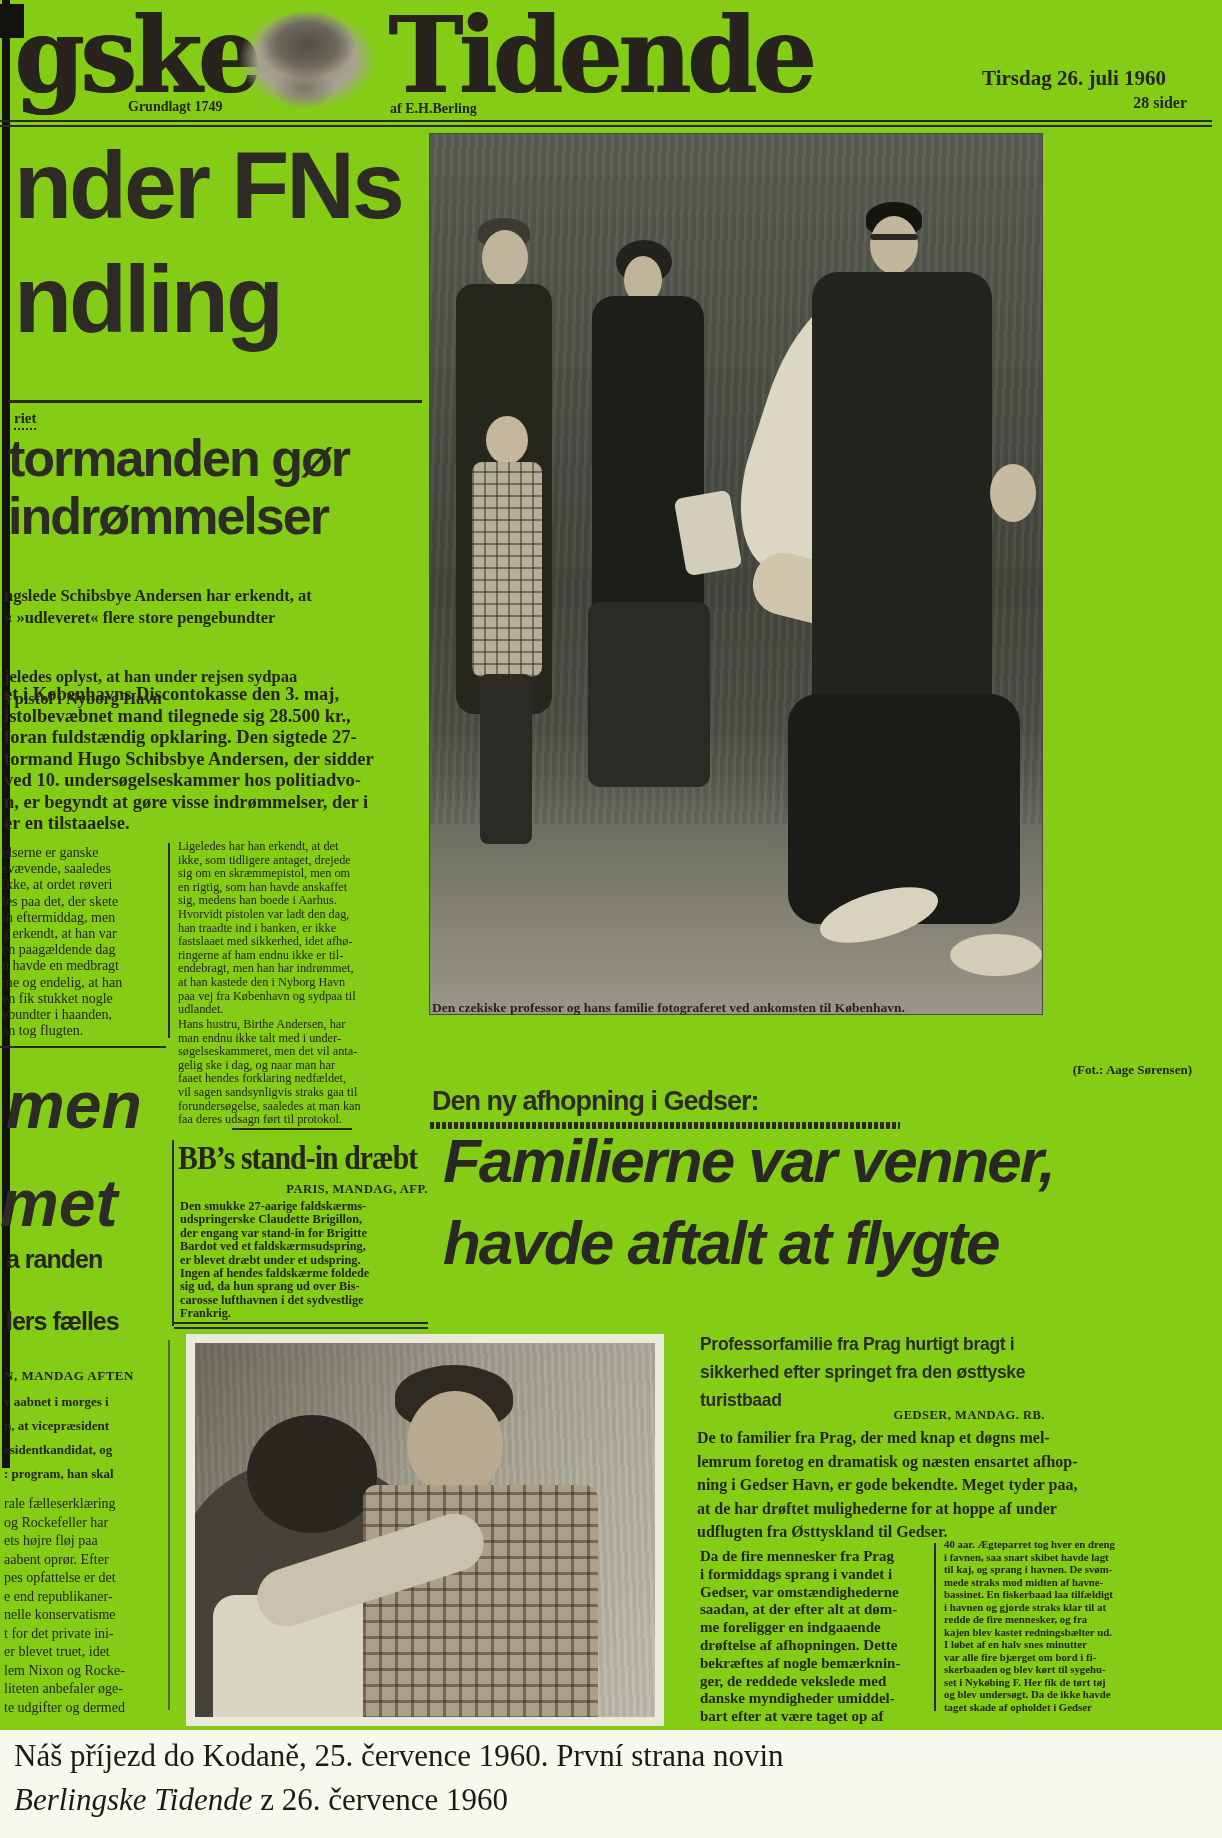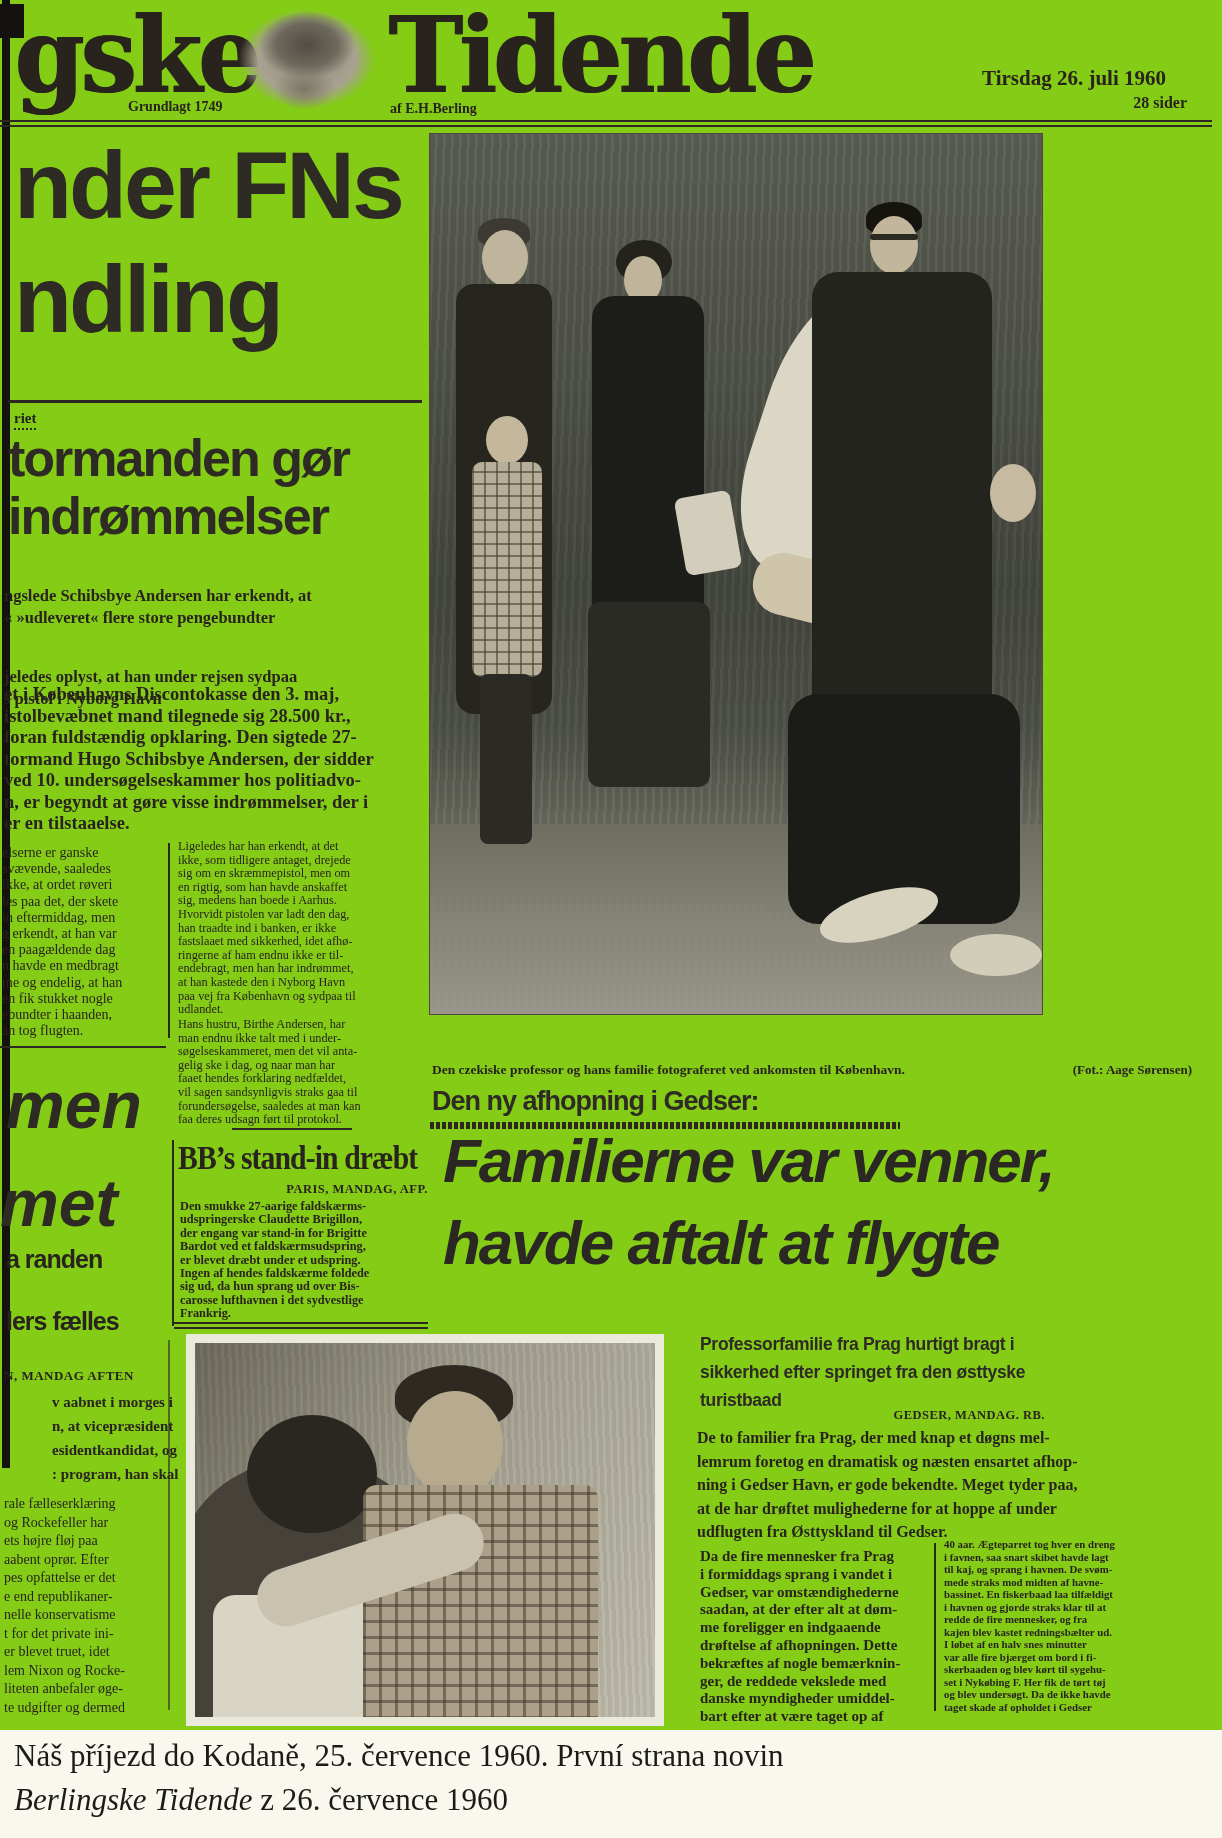--- a/index.html
+++ b/index.html
@@ -117,21 +117,21 @@
 sig ud, da hun sprang ud over Bis-
 carosse lufthavnen i det sydvestlige
 Frankrig.</div>
   <div class="abs drule" style="left:174px;top:1322px;width:254px;"></div>
 
   <div class="abs sans bold ital" style="left:6px;top:1072px;font-size:66px;line-height:1;color:#2e2a24;">men</div>
   <div class="abs sans bold ital" style="left:0;top:1170px;font-size:66px;line-height:1;color:#2e2a24;">met</div>
   <div class="abs sans bold" style="left:6px;top:1245px;font-size:25px;letter-spacing:-1px;">a randen</div>
   <div class="abs sans bold" style="left:6px;top:1307px;font-size:25px;letter-spacing:-1px;">lers fælles</div>
   <div class="abs bold" style="left:4px;top:1368px;font-size:13px;letter-spacing:.5px;">N, MANDAG AFTEN</div>
-  <div class="abs bold pl" style="left:4px;top:1390px;width:162px;font-size:15px;line-height:24px;margin-left:48px;">v aabnet i morges i
+  <div class="abs bold pl" style="left:4px;top:1390px;width:162px;font-size:13px;line-height:24px;">v aabnet i morges i
 n, at vicepræsident
 esidentkandidat, og
 : program, han skal</div>
   <div class="abs pl" style="left:4px;top:1495px;width:162px;font-size:14px;line-height:18.5px;">rale fælleserklæring
 og Rockefeller har
 ets højre fløj paa
 aabent oprør. Efter
 pes opfattelse er det
 e end republikaner-
 nelle konservatisme
@@ -171,21 +171,21 @@
     <div class="photo-shape" style="left:440px;top:82px;width:48px;height:58px;background:#c2b69c;border-radius:50%;"></div>
     <div class="photo-shape" style="left:440px;top:100px;width:48px;height:6px;background:#2a2a22;border-radius:3px;"></div>
     <div class="photo-shape" style="left:382px;top:138px;width:180px;height:560px;background:#23241e;border-radius:26px;"></div>
     <div class="photo-shape" style="left:358px;top:560px;width:232px;height:230px;background:#1b1c17;border-radius:30px;"></div>
     <div class="photo-shape" style="left:388px;top:758px;width:122px;height:46px;background:#d8d3bf;border-radius:50%;transform:rotate(-16deg);"></div>
     <div class="photo-shape" style="left:520px;top:800px;width:92px;height:42px;background:#d2cdb9;border-radius:50%;"></div>
 
     <div class="photo-shape" style="left:560px;top:330px;width:46px;height:58px;background:#c6baa0;border-radius:50%;"></div>
   </div>
 
-  <div class="abs bold" style="left:432px;top:1062px;width:600px;font-size:13.5px;">Den czekiske professor og hans familie fotograferet ved ankomsten til København.</div>
+  <div class="abs bold" style="left:432px;top:1000px;width:600px;font-size:13.5px;">Den czekiske professor og hans familie fotograferet ved ankomsten til København.</div>
   <div class="abs bold" style="left:1040px;top:1062px;width:152px;font-size:13px;text-align:right;">(Fot.: Aage Sørensen)</div>
 
   <div class="abs sans bold" style="left:432px;top:1086px;font-size:27px;letter-spacing:-1px;color:#2e2a24;">Den ny afhopning i Gedser:</div>
   <div class="abs hatch" style="left:430px;top:1122px;width:470px;height:7px;"></div>
 
   <div class="abs sans bold ital" style="left:443px;top:1130px;font-size:62px;letter-spacing:-2px;line-height:1;color:#2b2823;">Familierne var venner,</div>
   <div class="abs sans bold ital" style="left:443px;top:1212px;font-size:62px;letter-spacing:-2px;line-height:1;color:#2b2823;">havde aftalt at flygte</div>
 
   <div class="abs sans bold pl" style="left:700px;top:1330px;font-size:17.5px;line-height:28px;letter-spacing:-0.3px;color:#2e2a24;">Professorfamilie fra Prag hurtigt bragt i
 sikkerhed efter springet fra den østtyske

